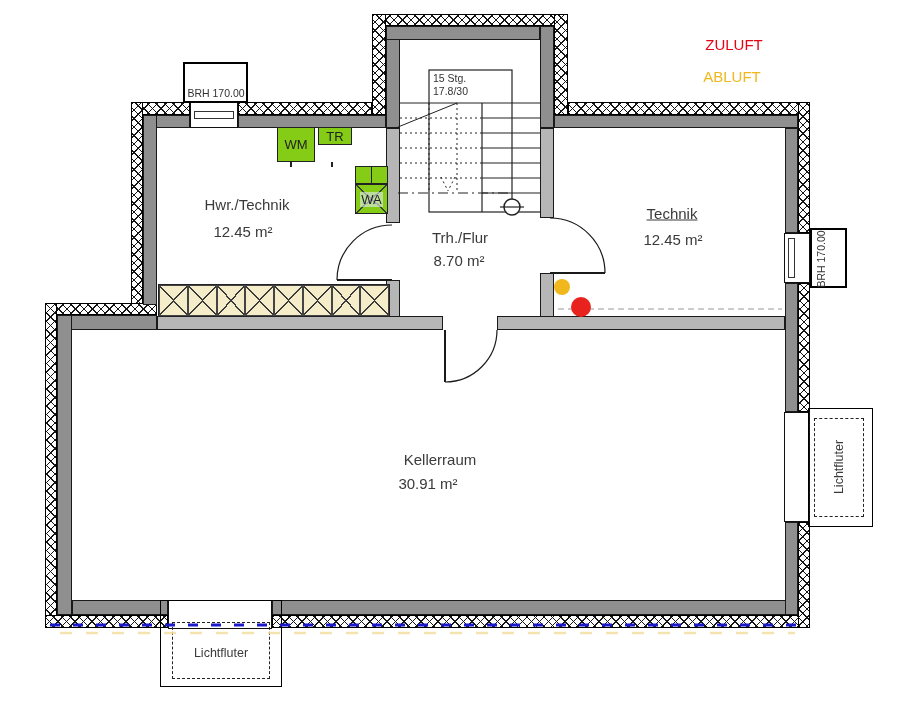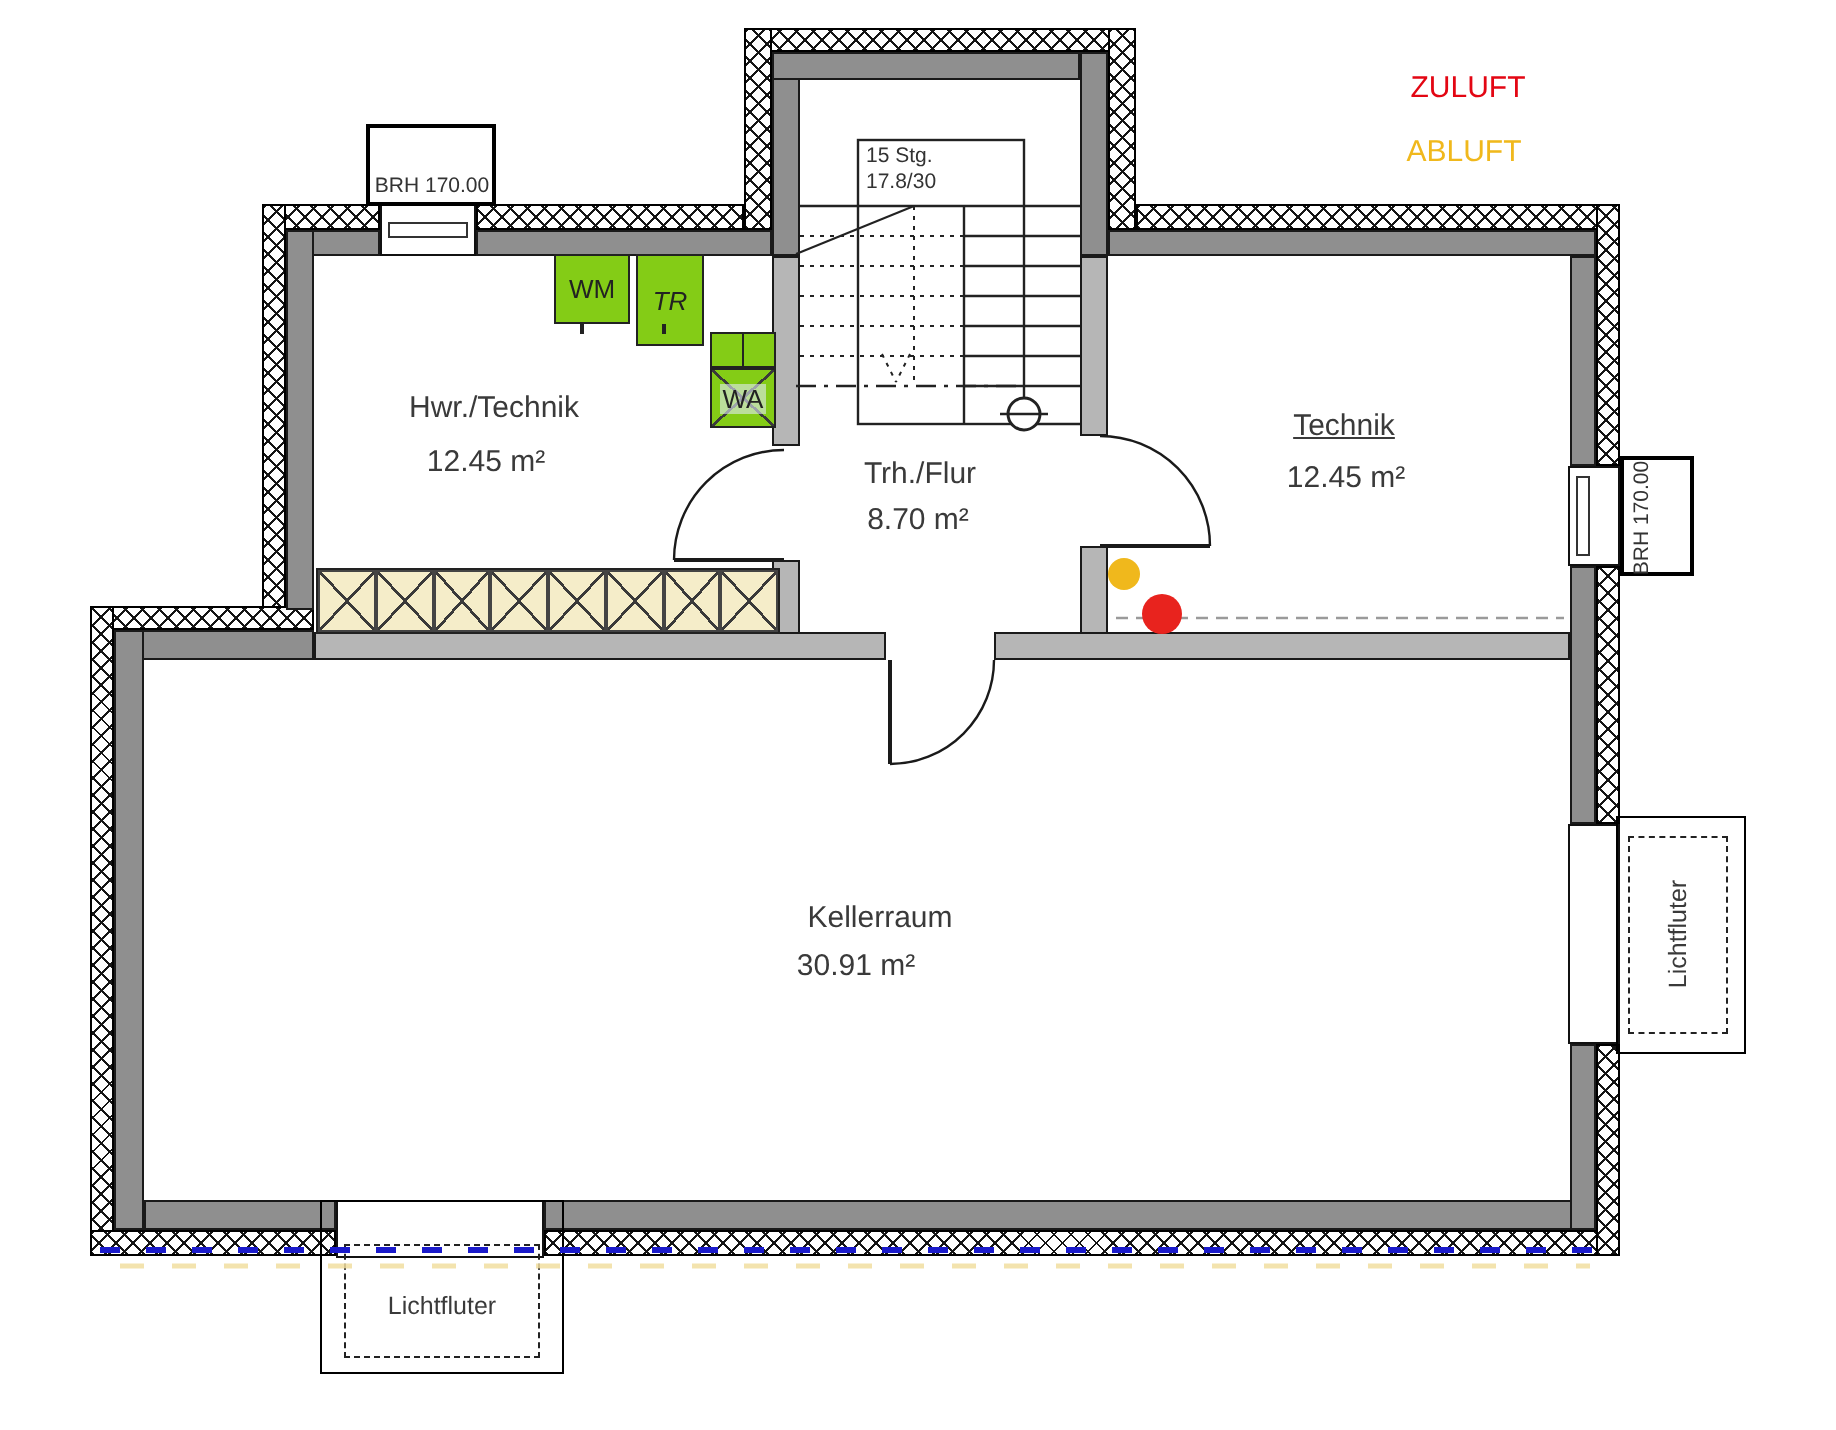--- a/index.html
+++ b/index.html
@@ -112,21 +112,21 @@
     <div class="cell xmark"></div>
     <div class="cell xmark"></div>
     <div class="cell xmark"></div>
     <div class="cell xmark"></div>
     <div class="cell xmark"></div>
   </div>
 
   <div class="ap" style="left:277px;top:127px;width:38px;height:35px;">
     <span>WM</span>
   </div>
-  <div class="ap" style="left:318px;top:127px;width:34px;height:46px;font-style:italic;">
+  <div class="ap" style="left:318px;top:127px;width:34px;height:18px;">
     <span>TR</span>
   </div>
   <div class="abs" style="left:290px;top:162px;width:2px;height:5px;background:#222;"></div>
   <div class="abs" style="left:331px;top:162px;width:2px;height:5px;background:#222;"></div>
   <div class="ap" style="left:355px;top:166px;width:33px;height:18px;padding:0;">
     <div style="flex:1;height:100%;border-right:1px solid #222;"></div>
     <div style="flex:1;height:100%;"></div>
   </div>
   <div class="ap xmark" style="left:355px;top:184px;width:33px;height:30px;">
     <span style="background:rgba(223,233,245,.6);padding:0 1px;">WA</span>

